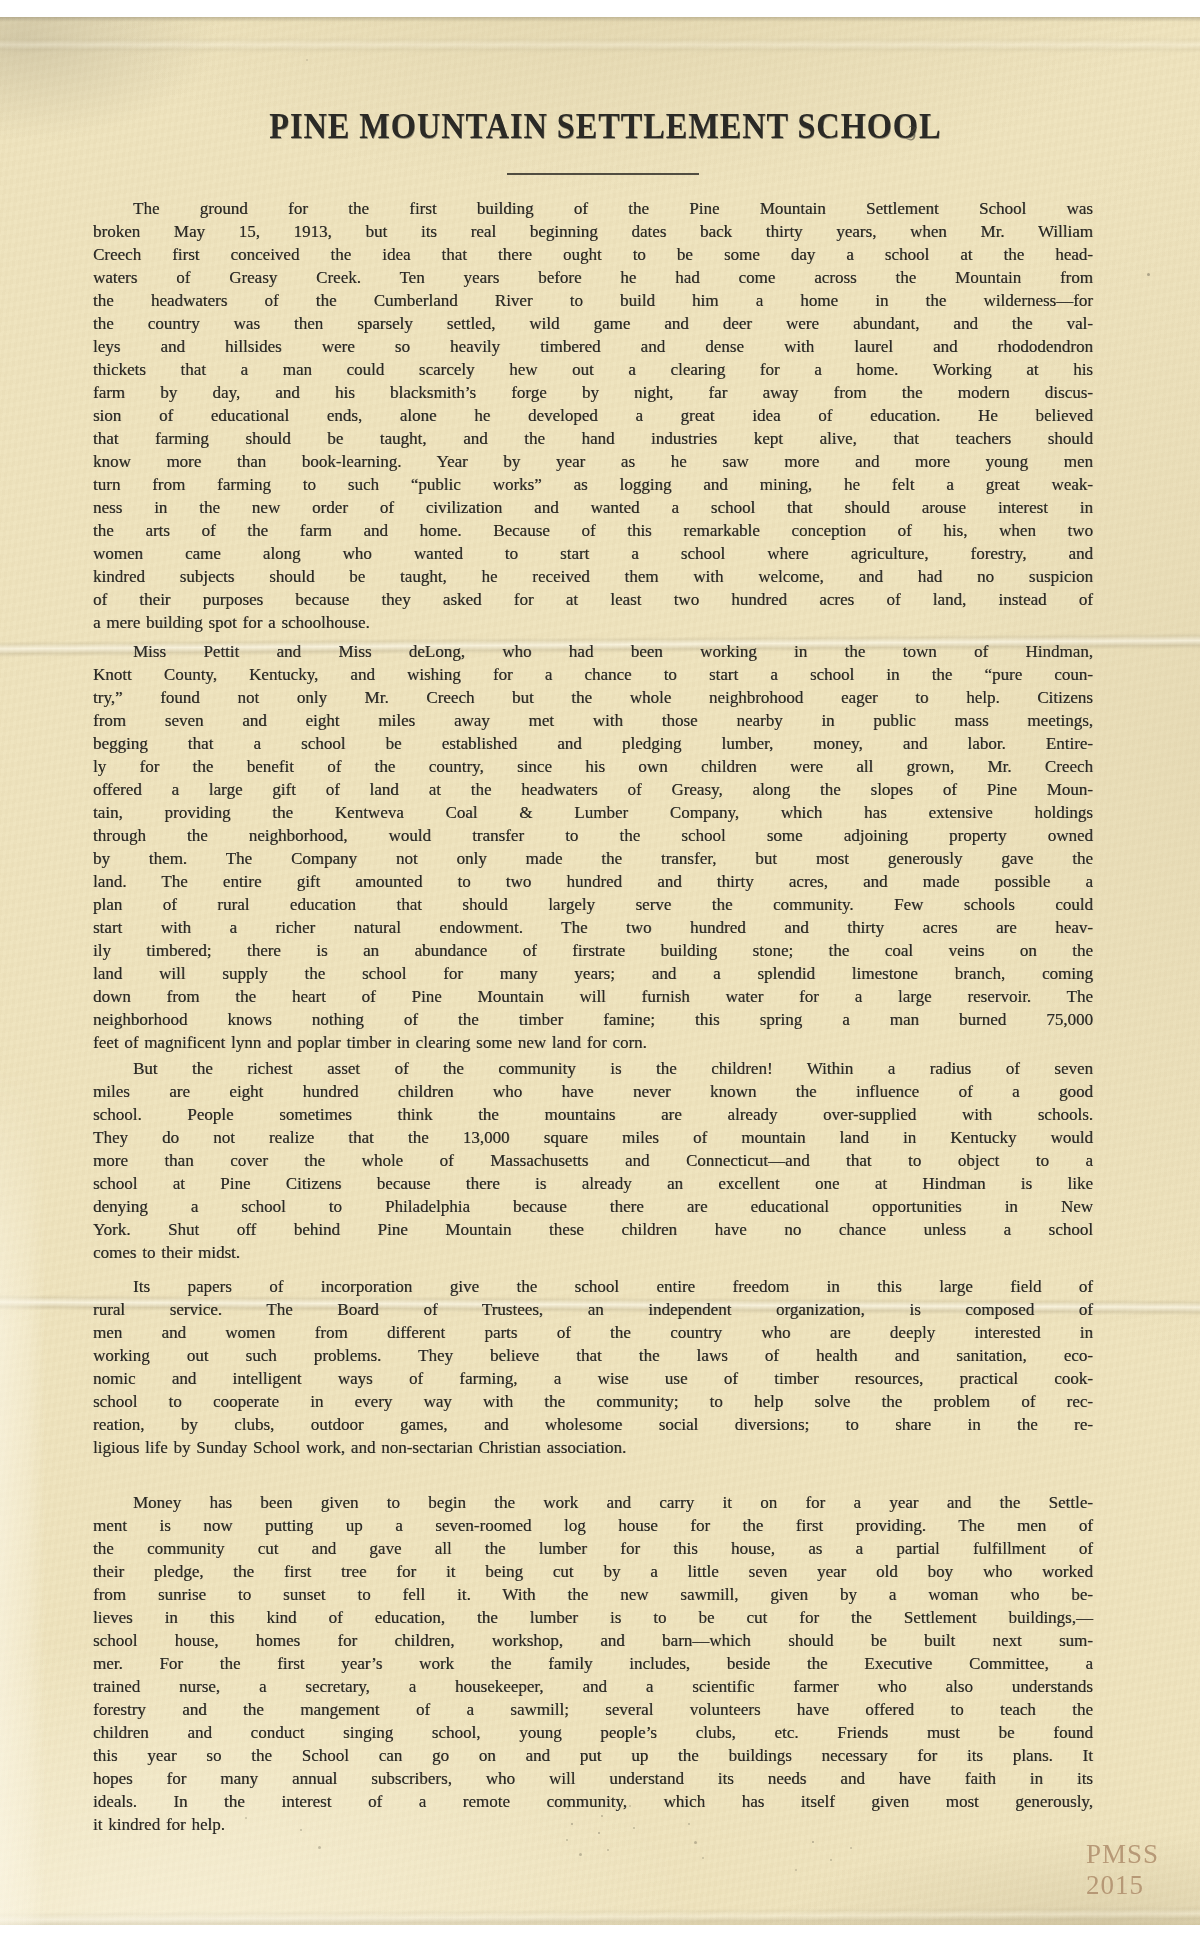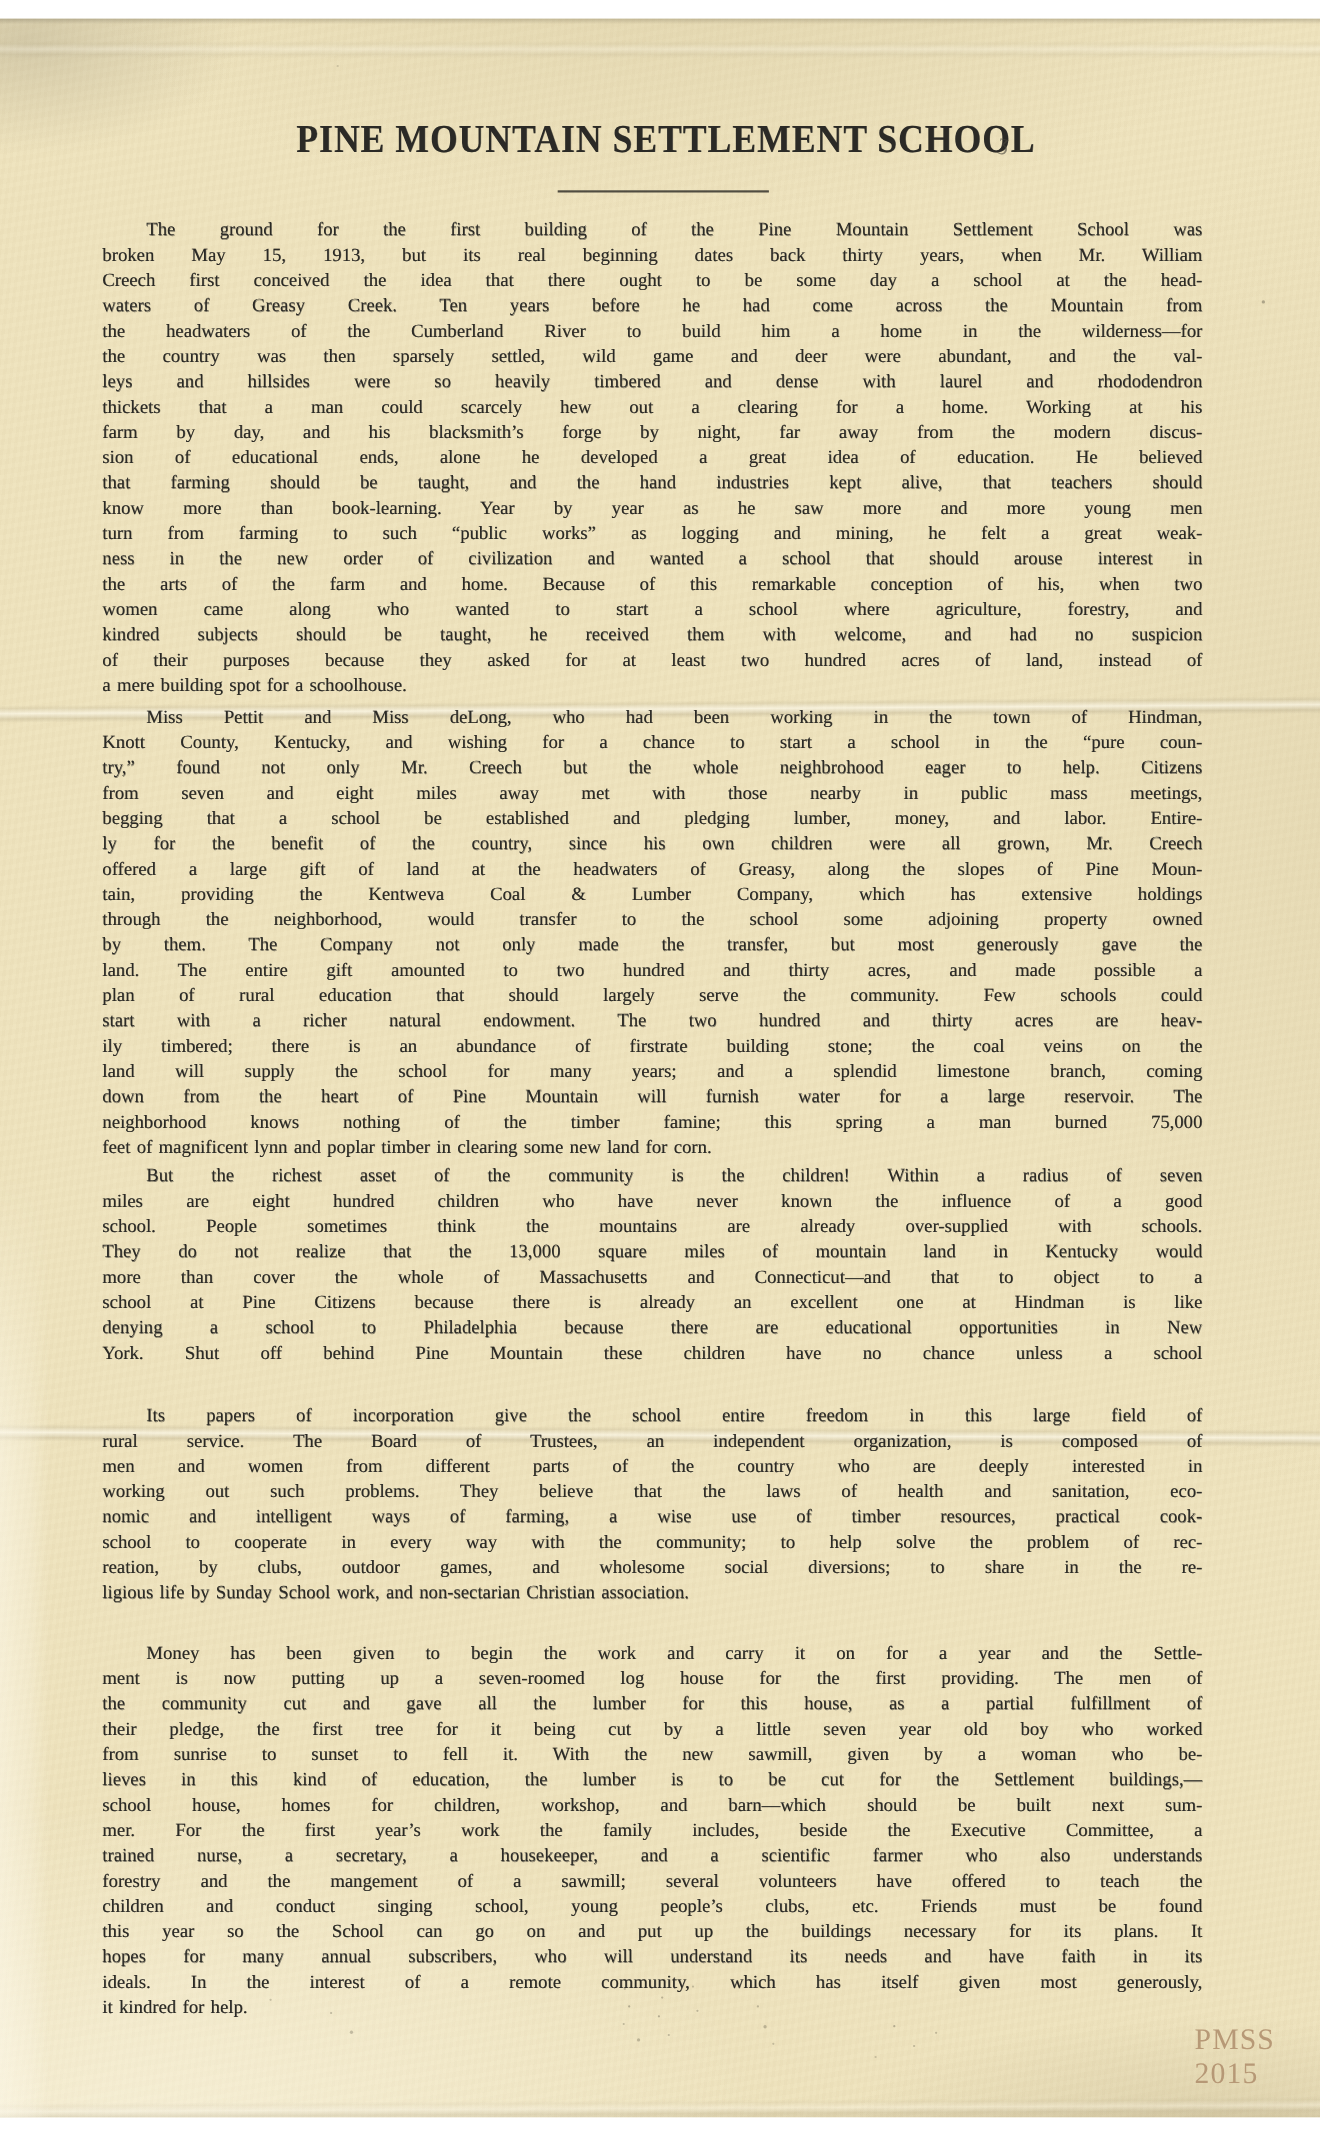--- a/index.html
+++ b/index.html
@@ -159,20 +159,21 @@
       </div>
       <div class="para" style="top: 1040px;">
         <div class="line first">But the richest asset of the community is the children!  Within a radius of seven</div>
         <div class="line">miles are eight hundred children who have never known the influence of a good</div>
         <div class="line">school.  People sometimes think the mountains are already over-supplied with schools.</div>
         <div class="line">They do not realize that the 13,000 square miles of mountain land in Kentucky would</div>
         <div class="line">more than cover the whole of Massachusetts and Connecticut—and that to object to a</div>
         <div class="line">school at Pine Citizens because there is already an excellent one at Hindman is like</div>
         <div class="line">denying a school to Philadelphia because there are educational opportunities in New</div>
         <div class="line">York.  Shut off behind Pine Mountain these children have no chance unless a school</div>
+        <div class="line last">comes to their midst.</div>
       </div>
       <div class="para" style="top: 1258px;">
         <div class="line first">Its papers of incorporation give the school entire freedom in this large field of</div>
         <div class="line">rural service.  The Board of Trustees, an independent organization, is composed of</div>
         <div class="line">men and women from different parts of the country who are deeply interested in</div>
         <div class="line">working out such problems.  They believe that the laws of health and sanitation, eco-</div>
         <div class="line">nomic and intelligent ways of farming, a wise use of timber resources, practical cook-</div>
         <div class="line">school to cooperate in every way with the community; to help solve the problem of rec-</div>
         <div class="line">reation, by clubs, outdoor games, and wholesome social diversions; to share in the re-</div>
         <div class="line last">ligious life by Sunday School work, and non-sectarian Christian association.</div>

